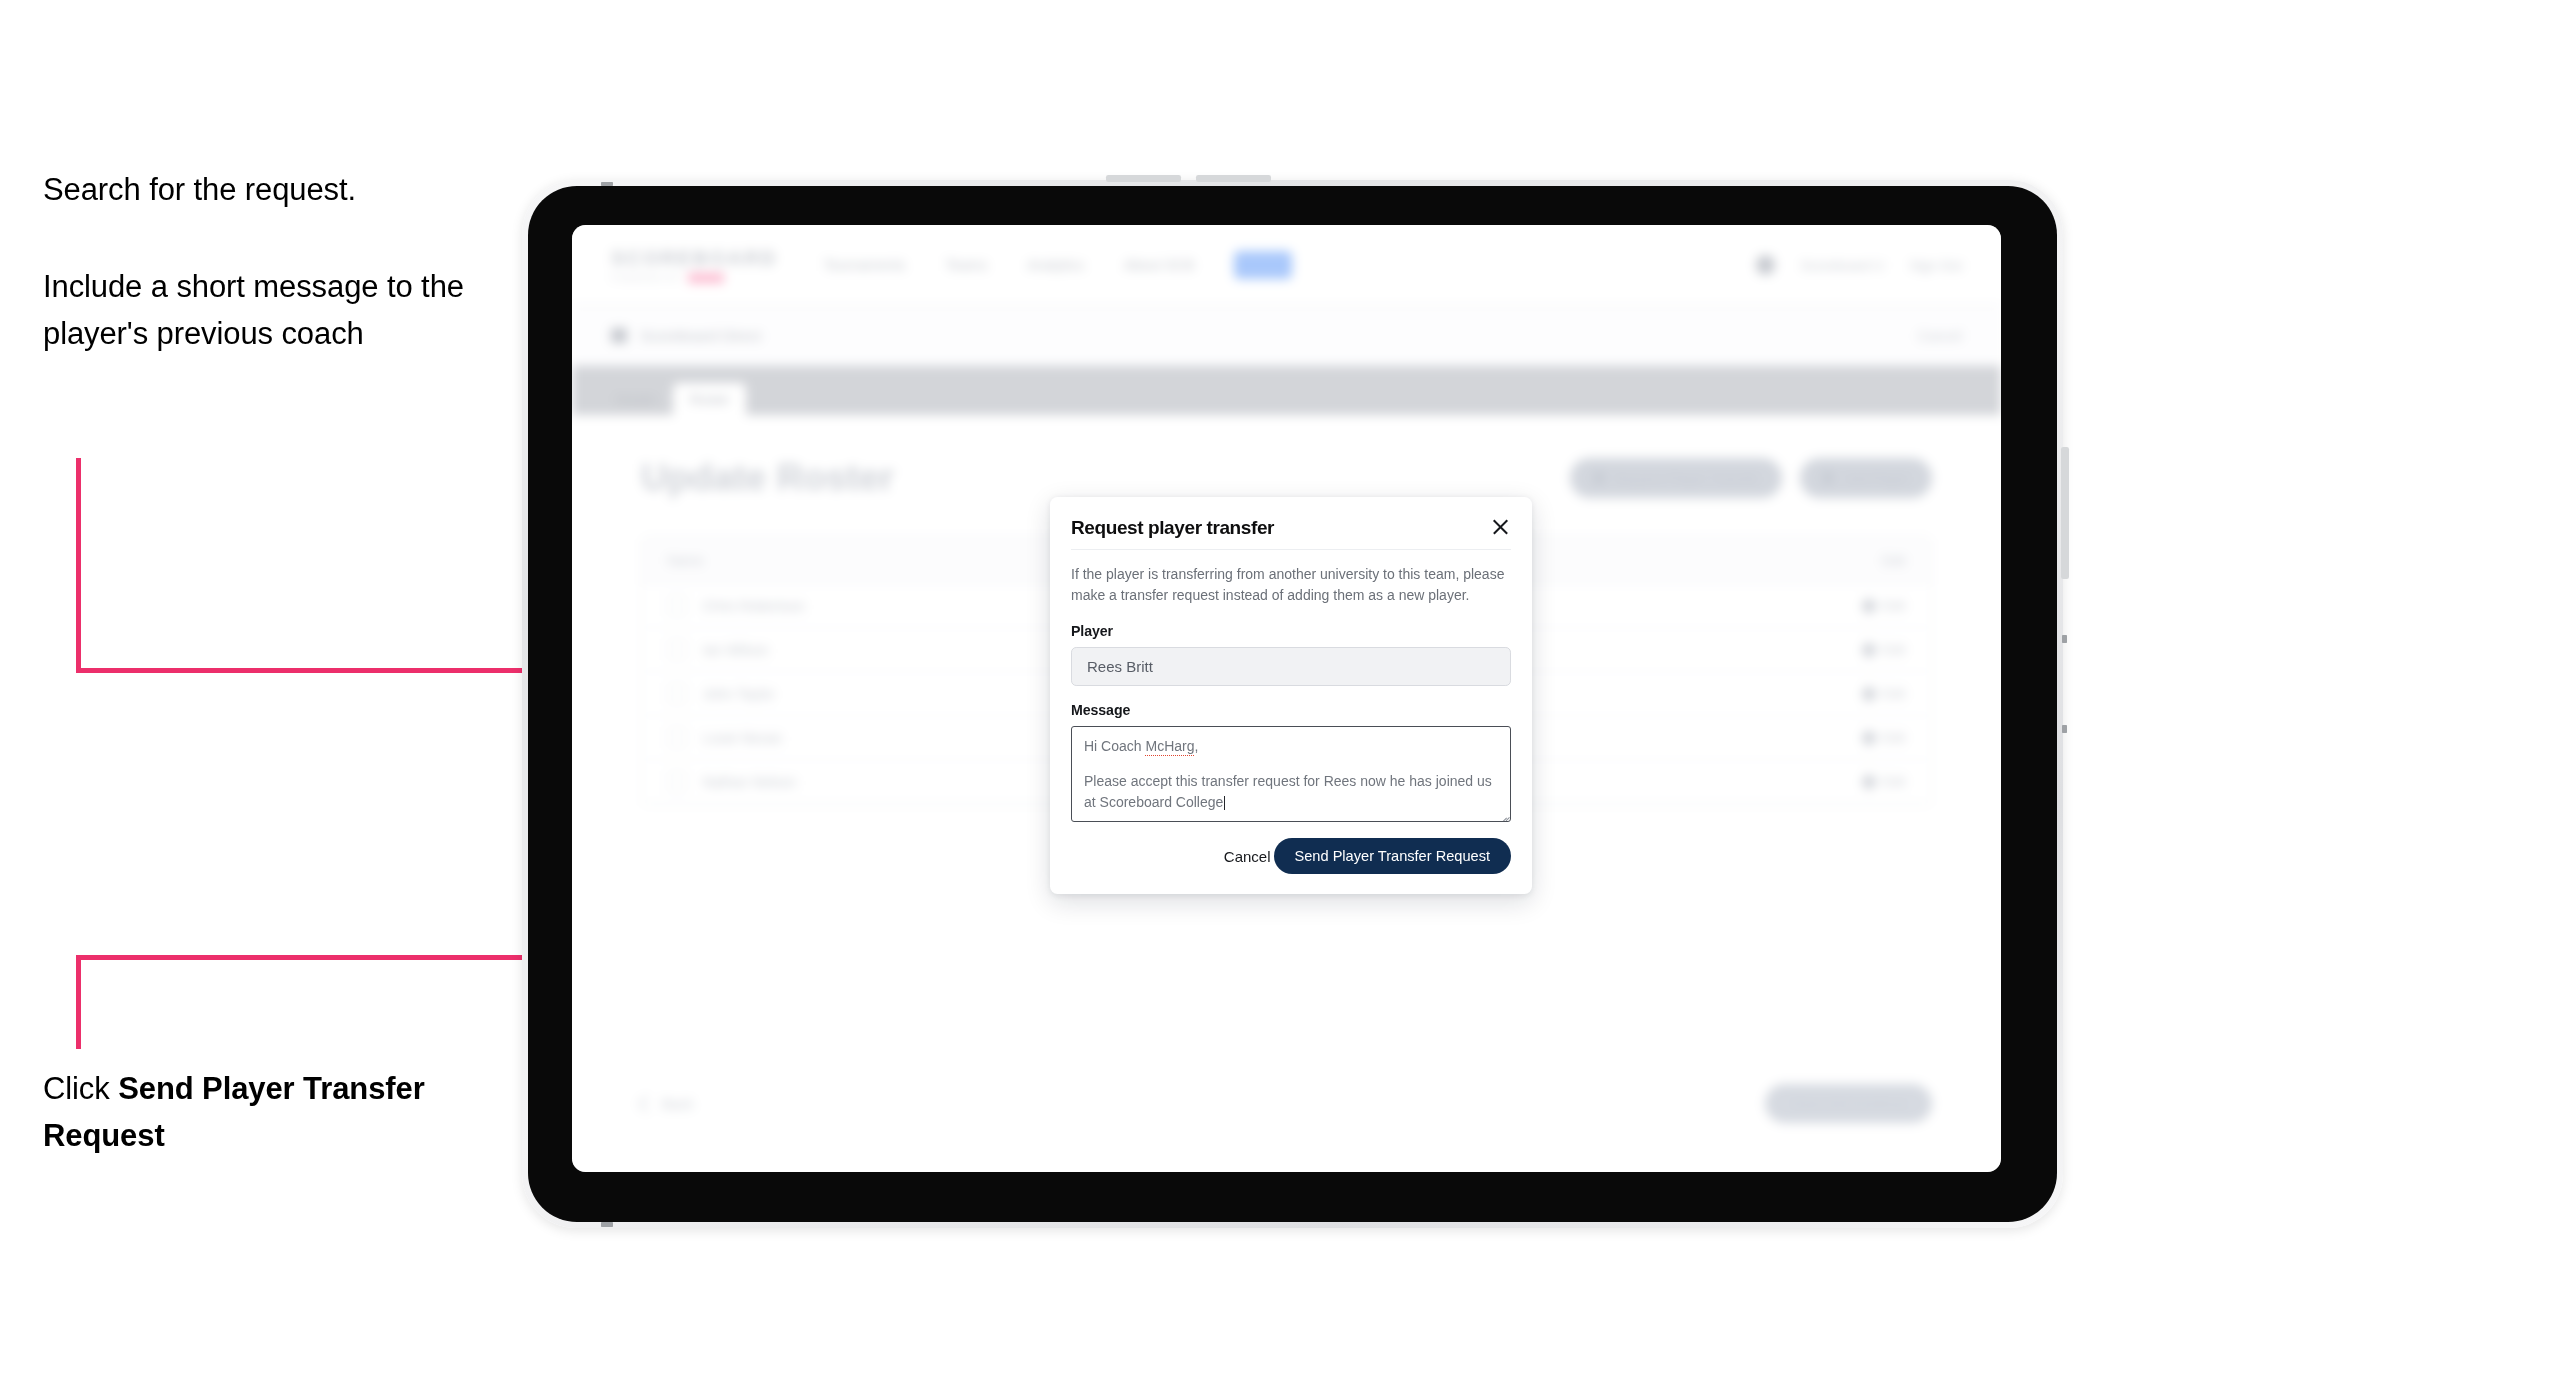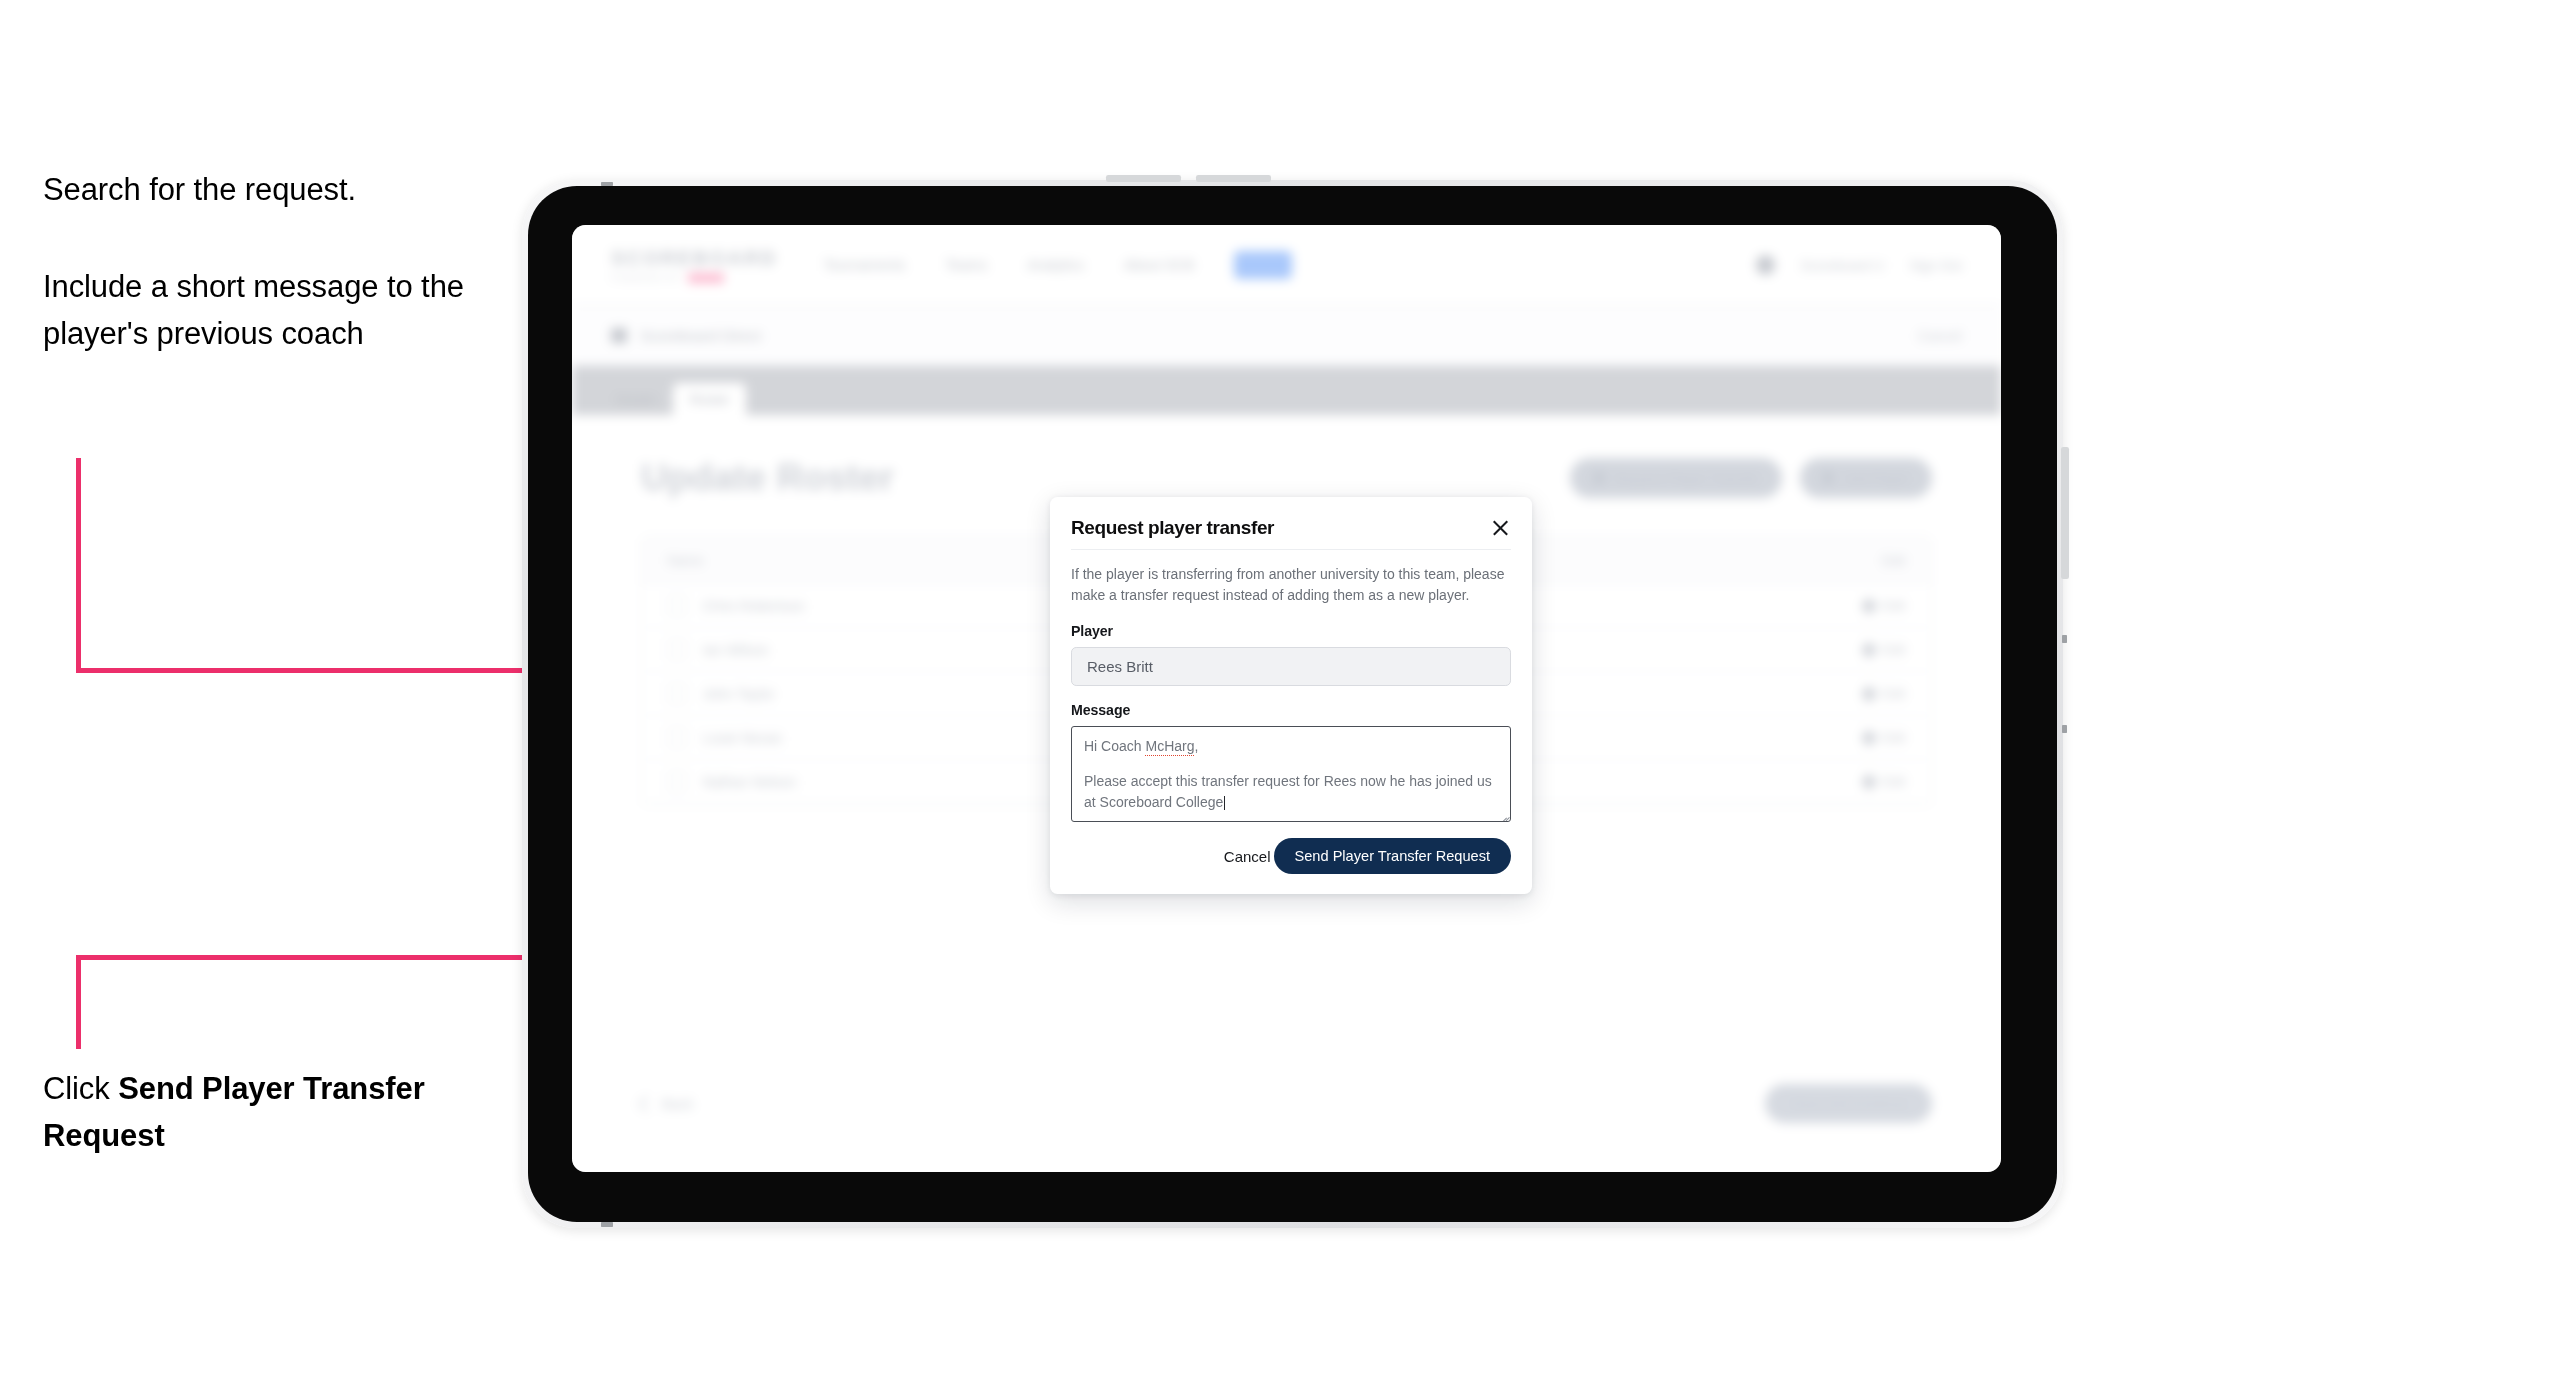--- a/index.html
+++ b/index.html
@@ -265,21 +265,21 @@
     left: 1050px;
     top: 497px;
     width: 482px;
     background: #ffffff;
     border-radius: 7.5px;
     box-shadow: 0 7.5px 25.5px rgba(16,24,40,0.14), 0 1.5px 6px rgba(16,24,40,0.08);
     padding: 19.5px 21px 19.5px 21px;
     box-sizing: border-box;
   }
   #modal-header {
-    display: flex; align-items: flex-end;
+    display: flex; align-items: center;
     border-bottom: 0.7px solid #eceef1;
     padding-bottom: 10.5px;
   }
   #modal-title {
     font-size: 19px; font-weight: 700; color: #0e0e0f;
     letter-spacing: -0.4px;
   }
   #modal-close {
     margin-left: auto;
     width: 22.5px; height: 22.5px;

